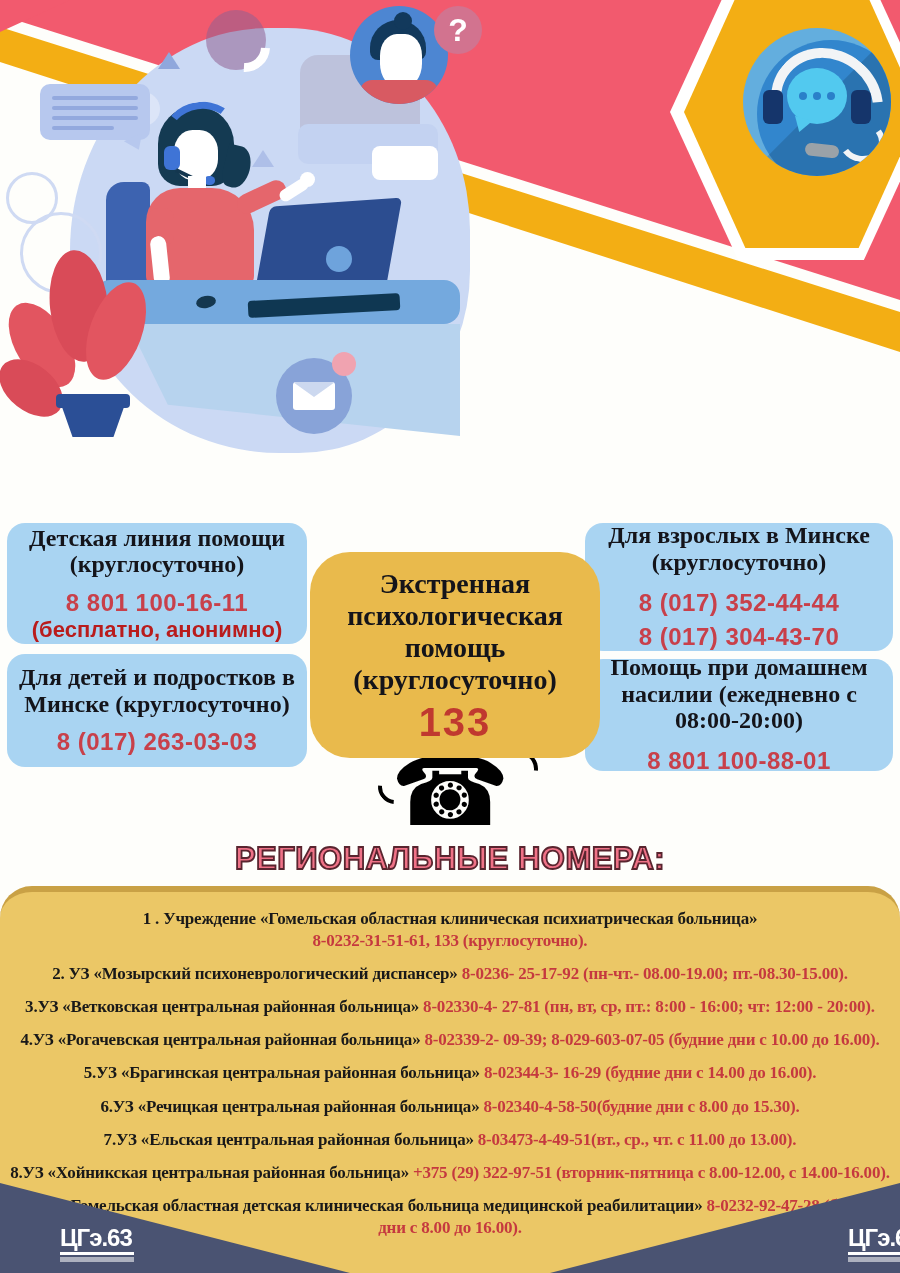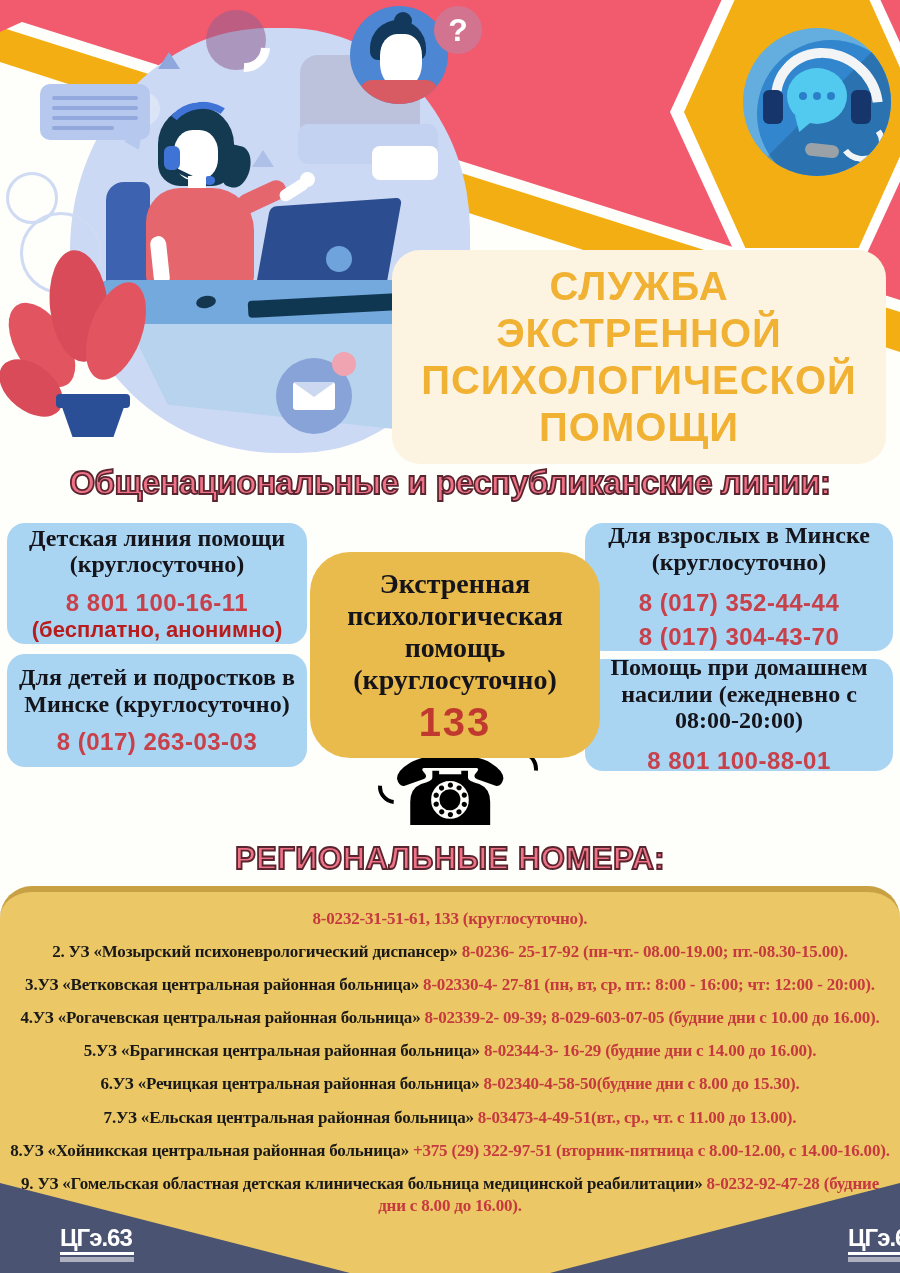--- a/index.html
+++ b/index.html
@@ -232,28 +232,21 @@
   <div class="abs pot-rim"></div>
   <div class="abs pot-body"></div>
 
   <div class="abs mail-badge">
     <div class="abs mail-env">
         <div class="abs mail-flap"></div>
       </div>
   </div>
   <div class="abs mail-dot"></div>
 
-  <div class="abs title-card">
-    <div class="title-line">СЛУЖБА</div>
-    <div class="title-line">ЭКСТРЕННОЙ</div>
-    <div class="title-line">ПСИХОЛОГИЧЕСКОЙ</div>
-    <div class="title-line">ПОМОЩИ</div>
-  </div>
-
-  <div class="abs bubble-heading h-national">Общенациональные и республиканские линии:</div>
+
 
   <div class="abs card card-l1">
     <div class="card-title">Детская линия помощи (круглосуточно)</div>
     <div class="card-phone">8 801 100-16-11</div>
     <div class="card-note">(бесплатно, анонимно)</div>
   </div>
 
   <div class="abs card card-l2">
     <div class="card-title">Для детей и подростков в Минске (круглосуточно)</div>
     <div class="card-phone">8 (017) 263-03-03</div>
@@ -280,21 +273,21 @@
     <div class="abs wave w1"></div>
     <div class="abs wave w2"></div>
     <div class="abs wave w3"></div>
   </div>
 
   <div class="abs bubble-heading h-regional">РЕГИОНАЛЬНЫЕ НОМЕРА:</div>
 
   <div class="abs panel">
     <div class="regional-list">
     <div class="regional-item">
-      <span class="contact stacked">8-0232-31-51-61, 133 (круглосуточно).</span>
+      <span class="name">1 . Учреждение «Гомельская областная клиническая психиатрическая больница» </span><span class="contact stacked">8-0232-31-51-61, 133 (круглосуточно).</span>
     </div>
 
     <div class="regional-item">
       <span class="name">2. УЗ «Мозырский психоневрологический диспансер» </span><span class="contact">8-0236- 25-17-92 (пн-чт.- 08.00-19.00; пт.-08.30-15.00).</span>
     </div>
 
     <div class="regional-item">
       <span class="name">3.УЗ «Ветковская центральная районная больница» </span><span class="contact">8-02330-4- 27-81 (пн, вт, ср, пт.: 8:00 - 16:00; чт: 12:00 - 20:00).</span>
     </div>
 

